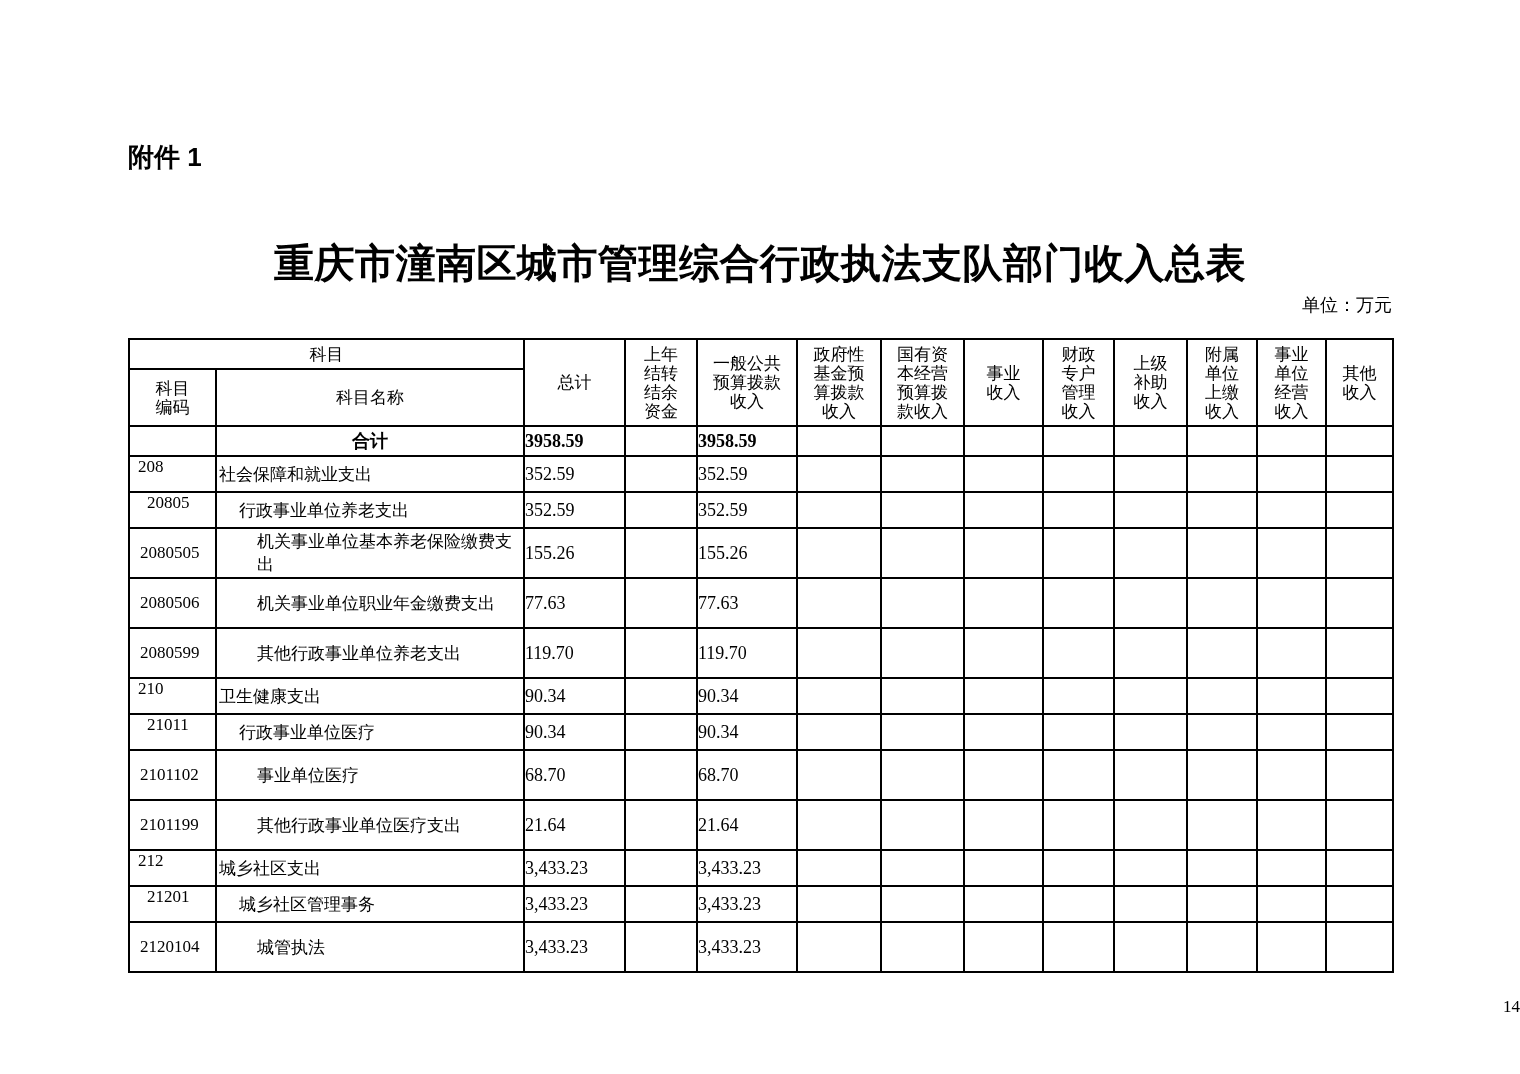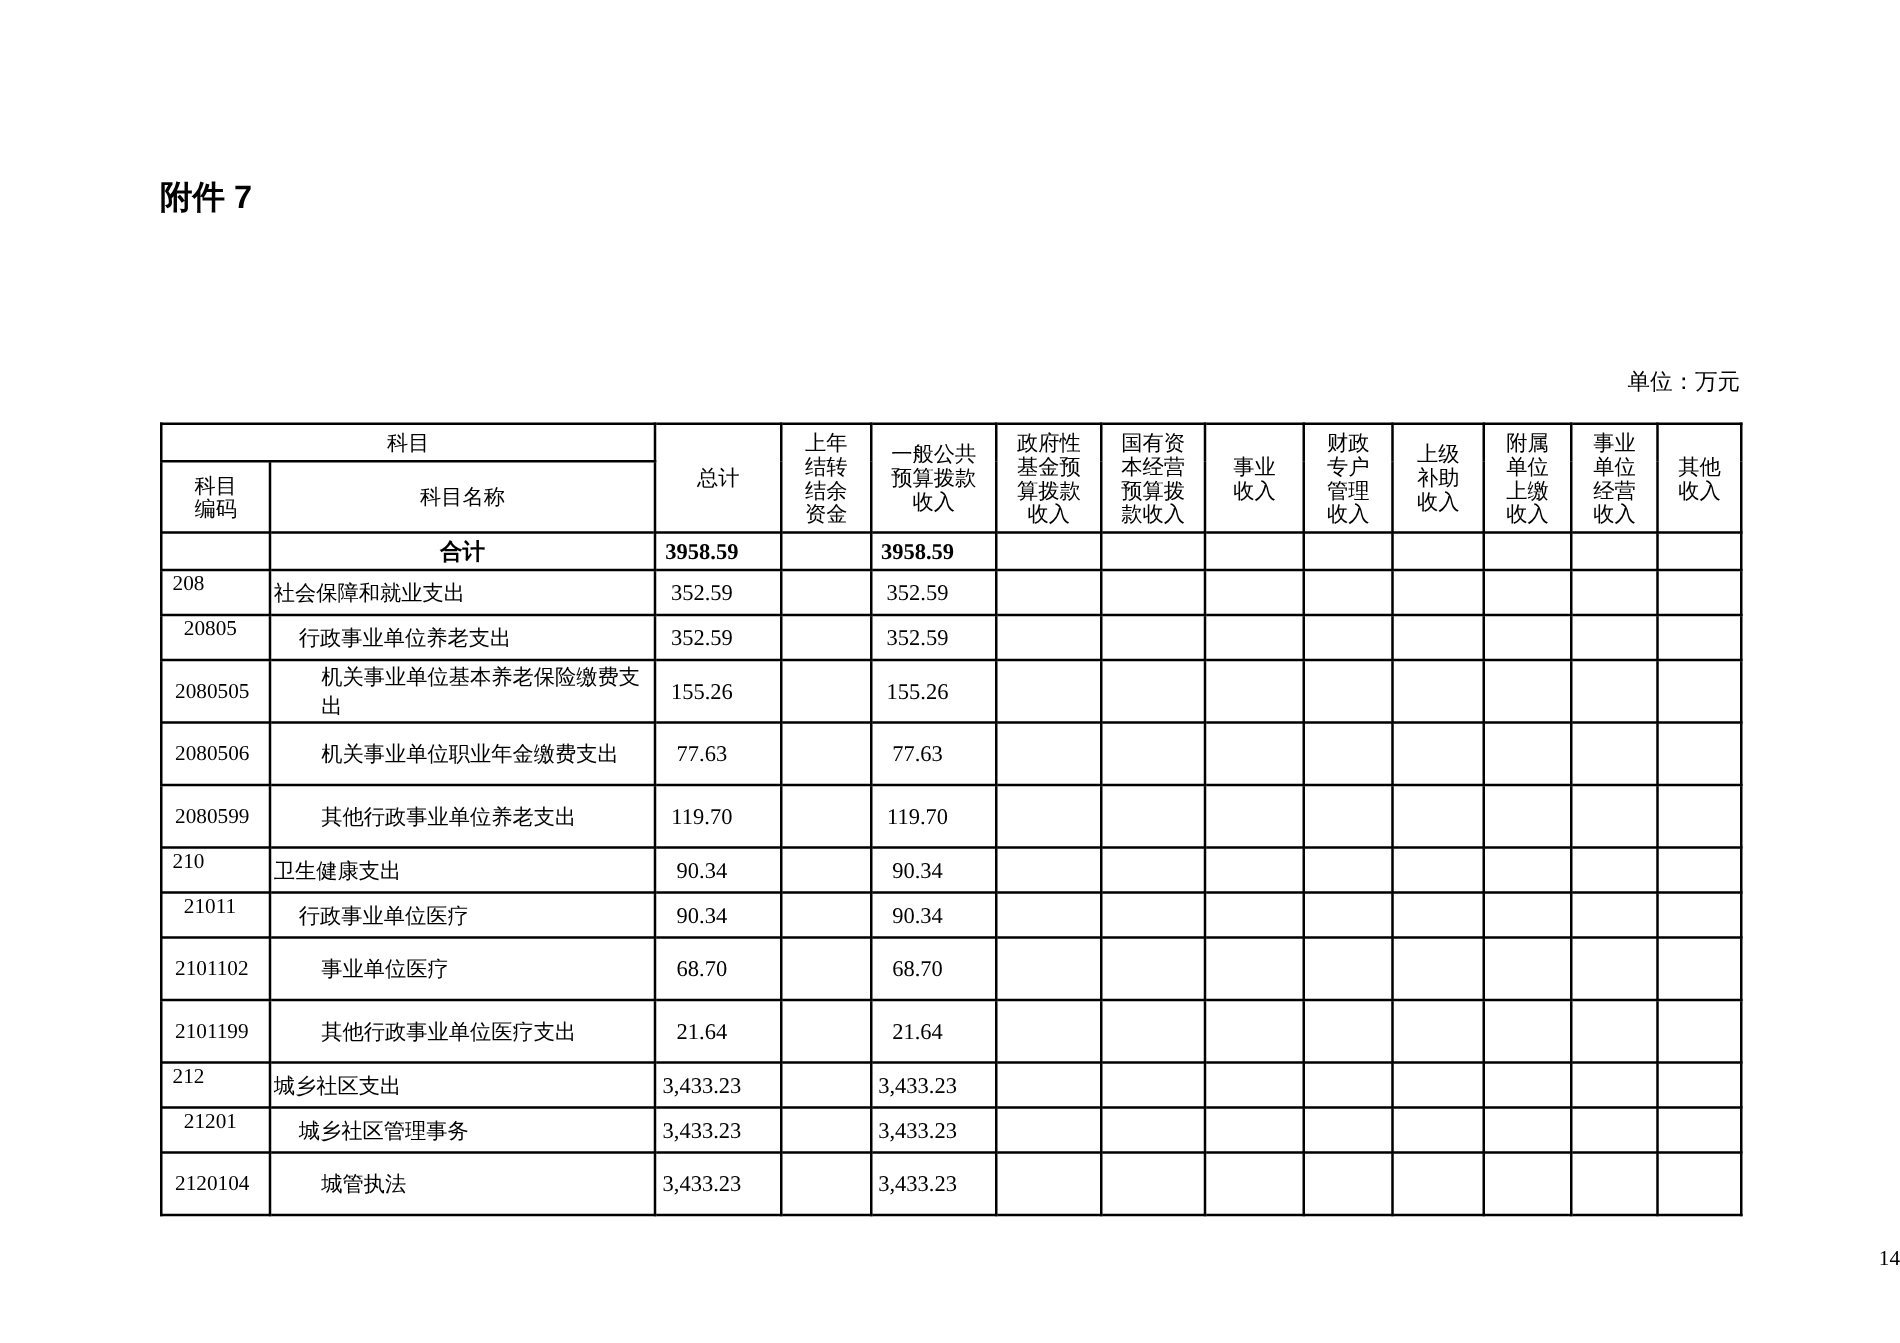--- a/index.html
+++ b/index.html
@@ -80,42 +80,43 @@
   tr.lv3 td.code { padding-left: 10px; }
   td.name {
     text-align: left;
     vertical-align: middle;
   }
   tr.lv1 td.name { padding-left: 2px; }
   tr.lv2 td.name { padding-left: 22px; }
   tr.lv3 td.name { padding-left: 40px; }
   tr.lv0 td.name { text-align: center; font-size: 18px; border-radius: 10px; }
   td.val {
-    text-align: center;
+    text-align: left;
     vertical-align: middle;
     padding-right: 26px;
     font-size: 18px;
   }
   td.empty { }
   .page-number {
     position: absolute;
     top: 997px;
     left: 0;
     width: 100%;
     text-align: right;
     font-size: 17px;
   }
 </style>
 </head>
 <body>
 
 <div class="page">
 
-  <div class="attachment">附件 7</div>
-
+  <div class="attachment">附件 1</div>
+
+  <div class="doc-title">重庆市潼南区城市管理综合行政执法支队部门收入总表</div>
 
   <div class="unit-note">单位：万元</div>
 
   <table class="income-table">
     <colgroup>
       <col style="width:87px">
       <col style="width:308px">
       <col style="width:101px">
       <col style="width:72px">
       <col style="width:100px">

